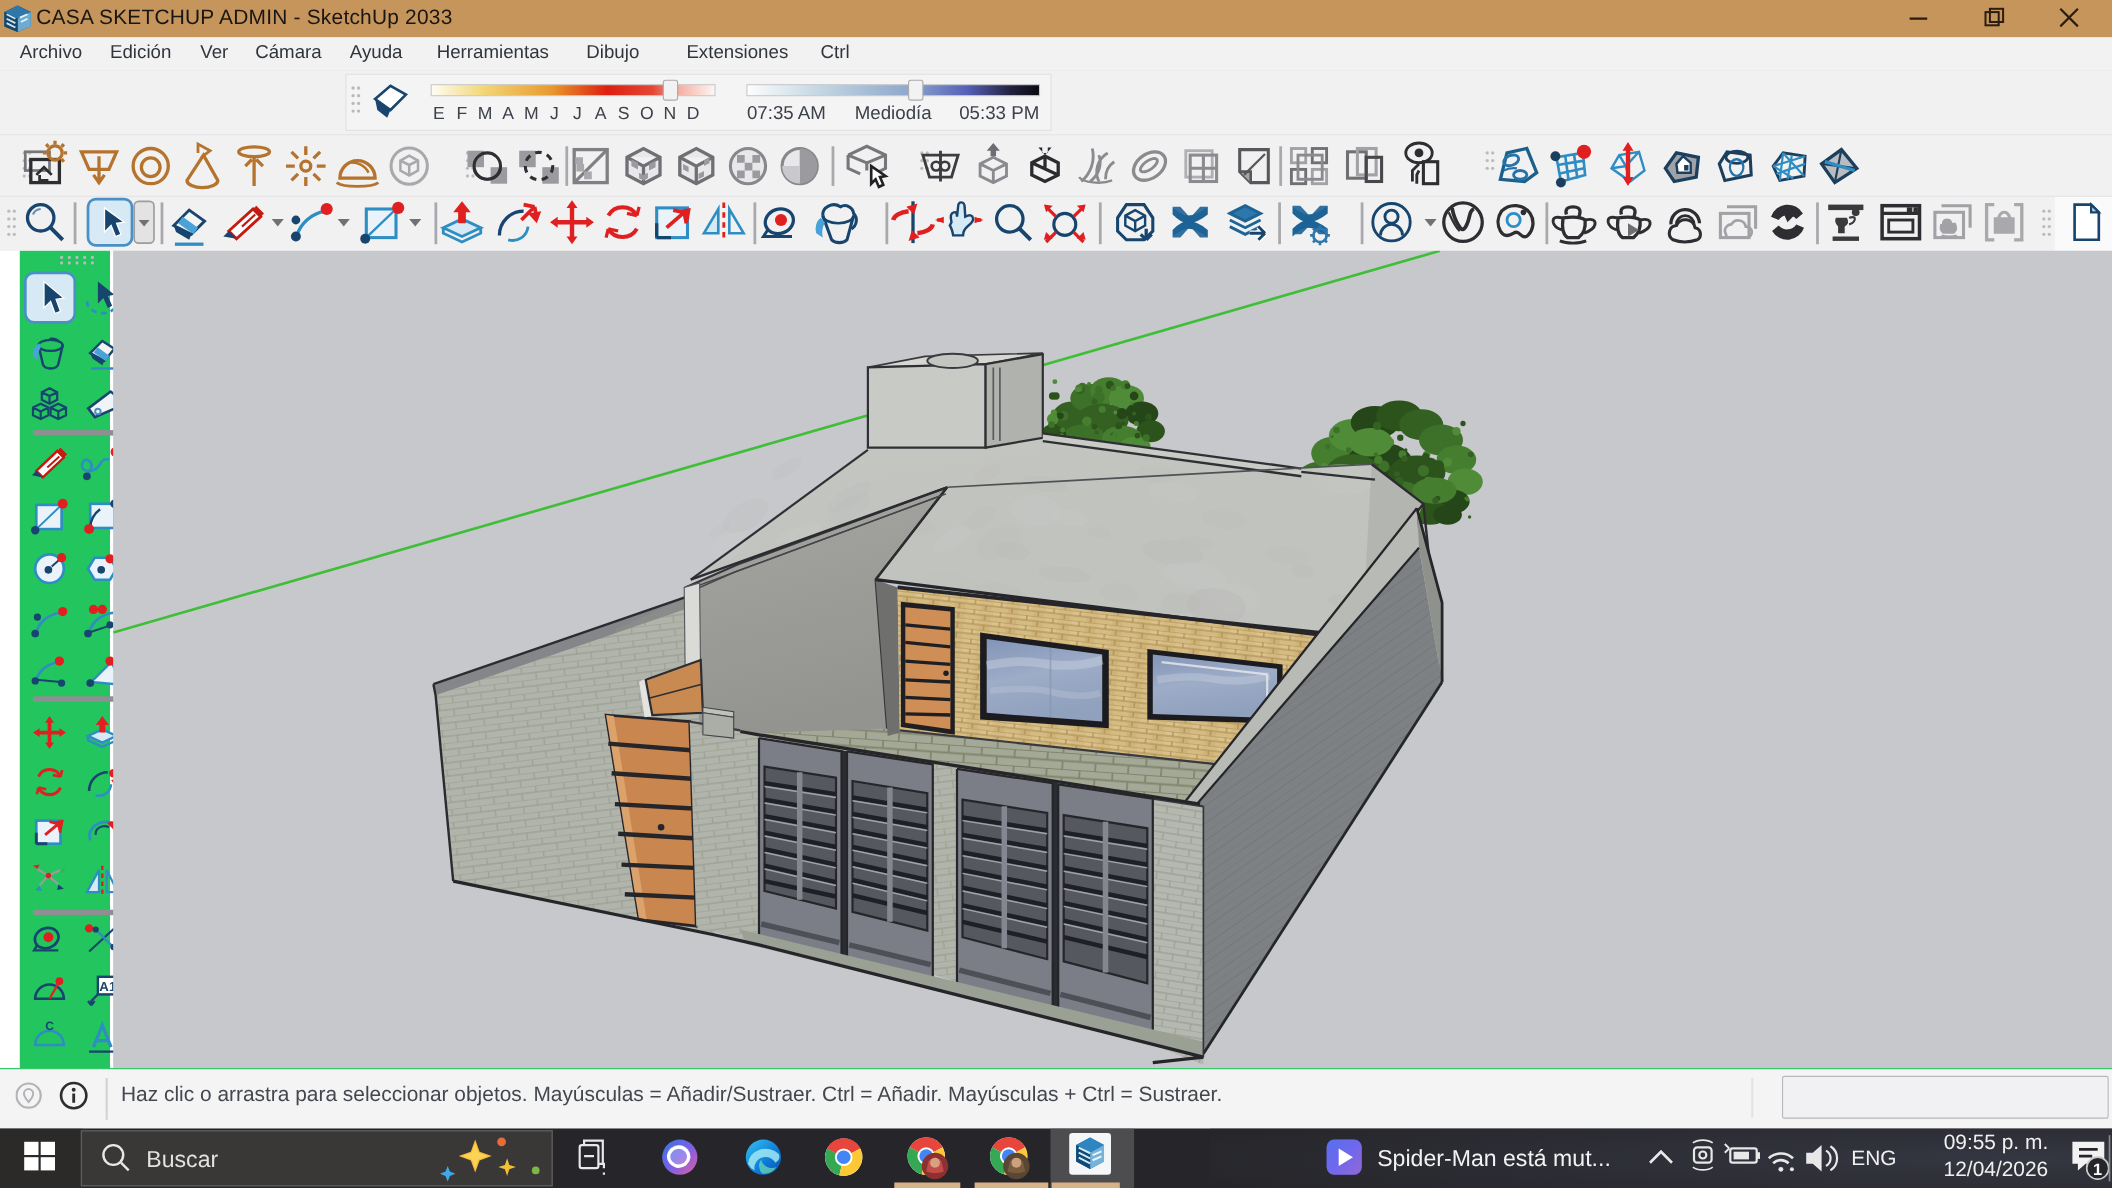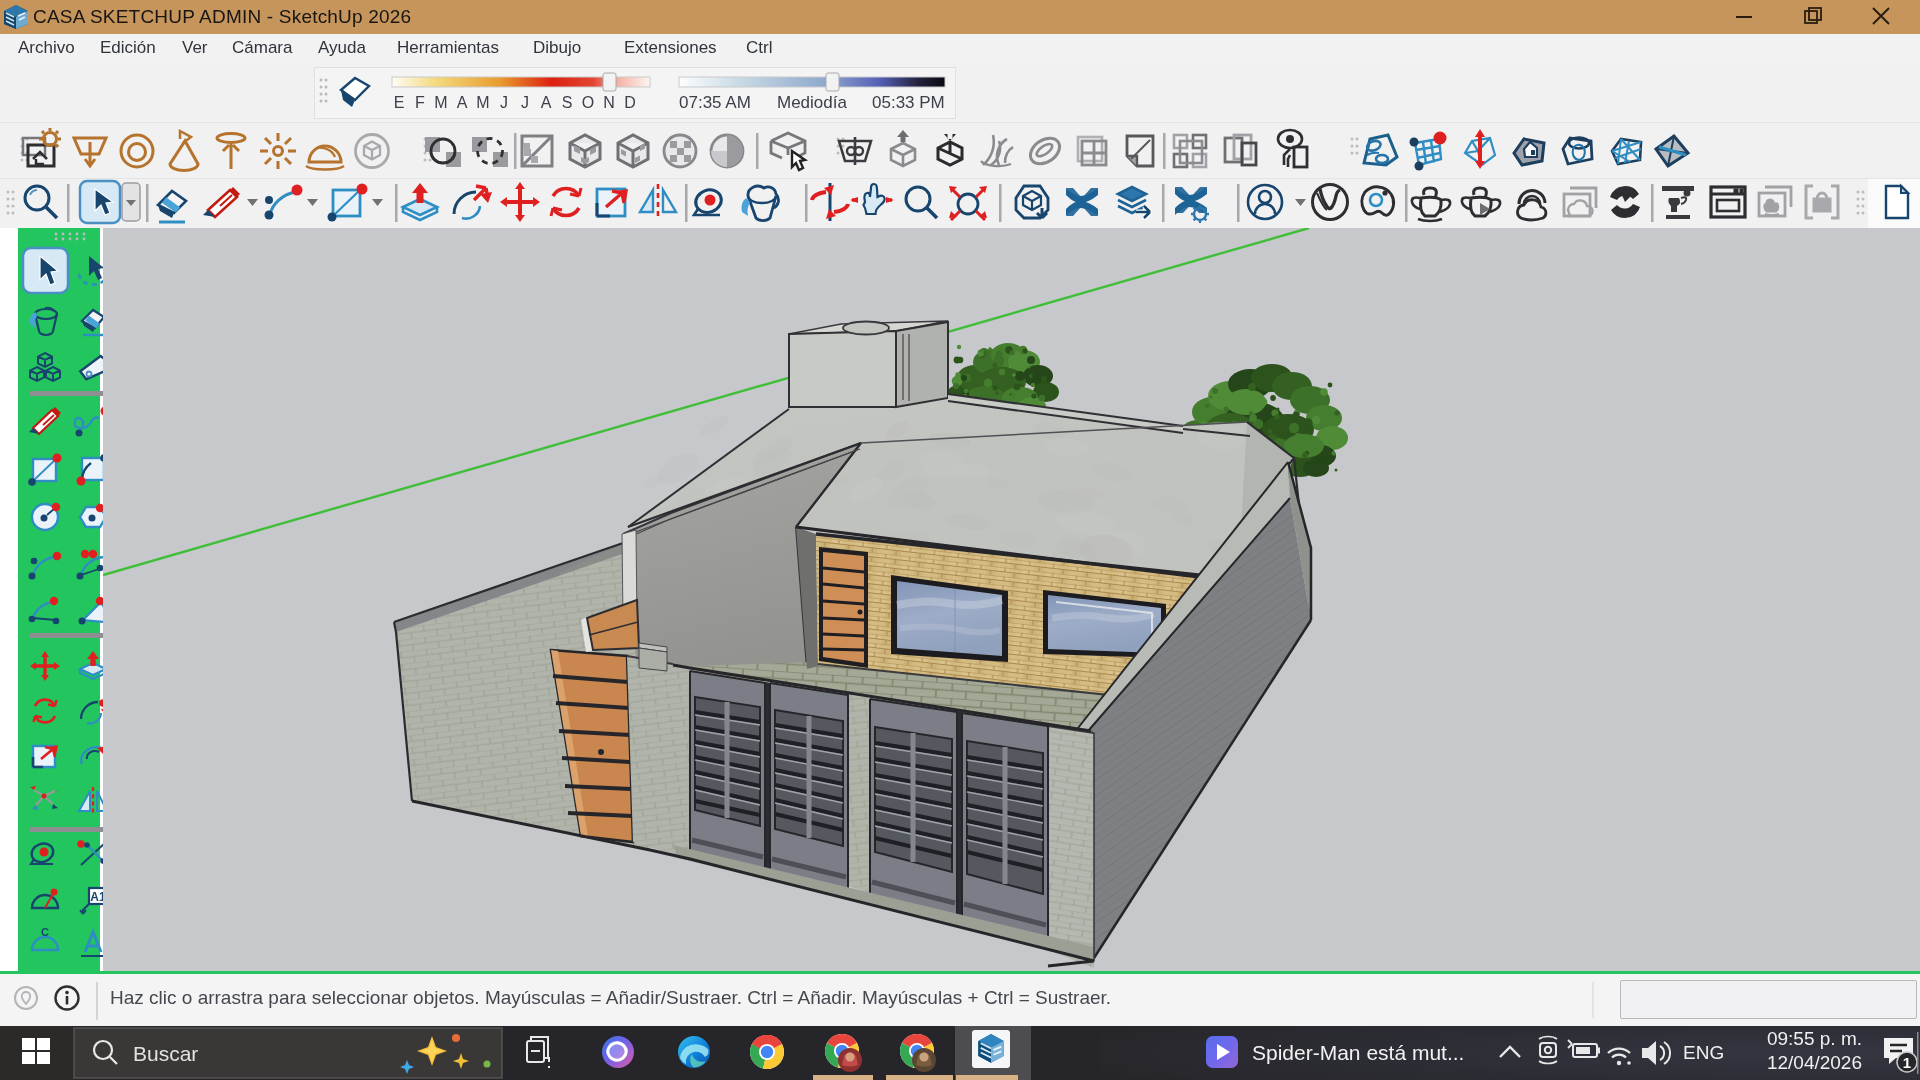--- a/index.html
+++ b/index.html
@@ -8,38 +8,38 @@
 #titlebar{position:absolute;left:0;top:0;width:1920px;height:34px;background:#c5955c;}
 #title-text{position:absolute;left:33px;top:6px;font-size:19px;color:#191613;letter-spacing:0.2px;}
 #menubar{position:absolute;left:0;top:34px;width:1920px;height:30px;background:#f2f2f3;border-bottom:1px solid #e3e3e5;padding-left:34px;}
 .menu-item{position:absolute;top:4px;font-size:17px;color:#30353c;}
 #toolarea{position:absolute;left:0;top:64px;width:1920px;height:164px;background:#f1f1f2;}
 #shadowbar{position:absolute;left:314px;top:3px;width:640px;height:50px;background:#f4f4f5;border:1px solid #e0e0e2;}
 #row1{position:absolute;left:0;top:58px;width:1920px;height:56px;border-top:1px solid #e4e4e6;}
 #row2{position:absolute;left:0;top:114px;width:1920px;height:50px;border-top:1px solid #e4e4e6;}
 #sidebar{position:absolute;left:0;top:228px;width:82px;height:743px;background:#22c55e;margin-left:18px;}
 #viewport{position:absolute;left:103px;top:228px;width:1817px;height:743px;background:#c7c8cc;}
-#statusbar{position:absolute;left:0;top:971px;width:1920px;height:55px;background:#f4f4f5;border-top:3px solid #22c55e;}
+#statusbar{position:absolute;left:0;top:971px;width:1920px;height:55px;background:#f4f4f5;border-top:1px solid #22c55e;}
 #status-text{position:absolute;left:110px;top:13px;font-size:19px;color:#44484e;}
 #measure-box{position:absolute;left:1620px;top:6px;width:295px;height:37px;background:#f1f1f3;border:1px solid #b8b8bc;border-radius:2px;}
 #taskbar{position:absolute;left:0;top:1026px;width:1920px;height:54px;background:#26272b;}
 .ddtri{position:absolute;width:0;height:0;border-left:5px solid transparent;border-right:5px solid transparent;border-top:6px solid #707075;}
 </style>
 </head>
 <body>
 <div id="titlebar">
   <svg class="abs" style="left:3px;top:4px" width="26" height="26" viewBox="0 0 26 26">
     <polygon points="13,1 25,7 25,20 13,25 1,20 1,7" fill="#17537a"></polygon>
     <polygon points="13,1 25,7 13,13 1,7" fill="#2f77a8"></polygon>
     <polygon points="13,13 25,7 25,20 13,25" fill="#6dabd2"></polygon>
     <polygon points="1,7 13,13 13,25 1,20" fill="#14476b"></polygon>
     <path d="M3,9 L11,13 M3,13 L11,17 M3,17 L11,21" stroke="#cfe4f0" stroke-width="1.6" fill="none"></path>
     <path d="M15,12 L22,9 M16,16 L22,13" stroke="#eaf3f9" stroke-width="1.6" fill="none"></path>
   </svg>
-  <div id="title-text">CASA SKETCHUP ADMIN - SketchUp 2026</div>
+  <div id="title-text">CASA SKETCHUP ADMIN - SketchUp 2033</div>
   <svg class="abs" style="left:1730px;top:0" width="190" height="34" viewBox="0 0 190 34">
     <path d="M6,17 L22,17" stroke="#2a1d10" stroke-width="2"></path>
     <rect x="75" y="11" width="12" height="12" fill="none" stroke="#2a1d10" stroke-width="1.8"></rect>
     <rect x="79" y="8" width="12" height="12" fill="none" stroke="#2a1d10" stroke-width="1.8"></rect>
     <path d="M143,8 L159,24 M159,8 L143,24" stroke="#2a1d10" stroke-width="2"></path>
   </svg>
 </div>
 <div id="menubar">
   <div class="menu-item" style="left:18px">Archivo</div>
   <div class="menu-item" style="left:100px">Edición</div>

